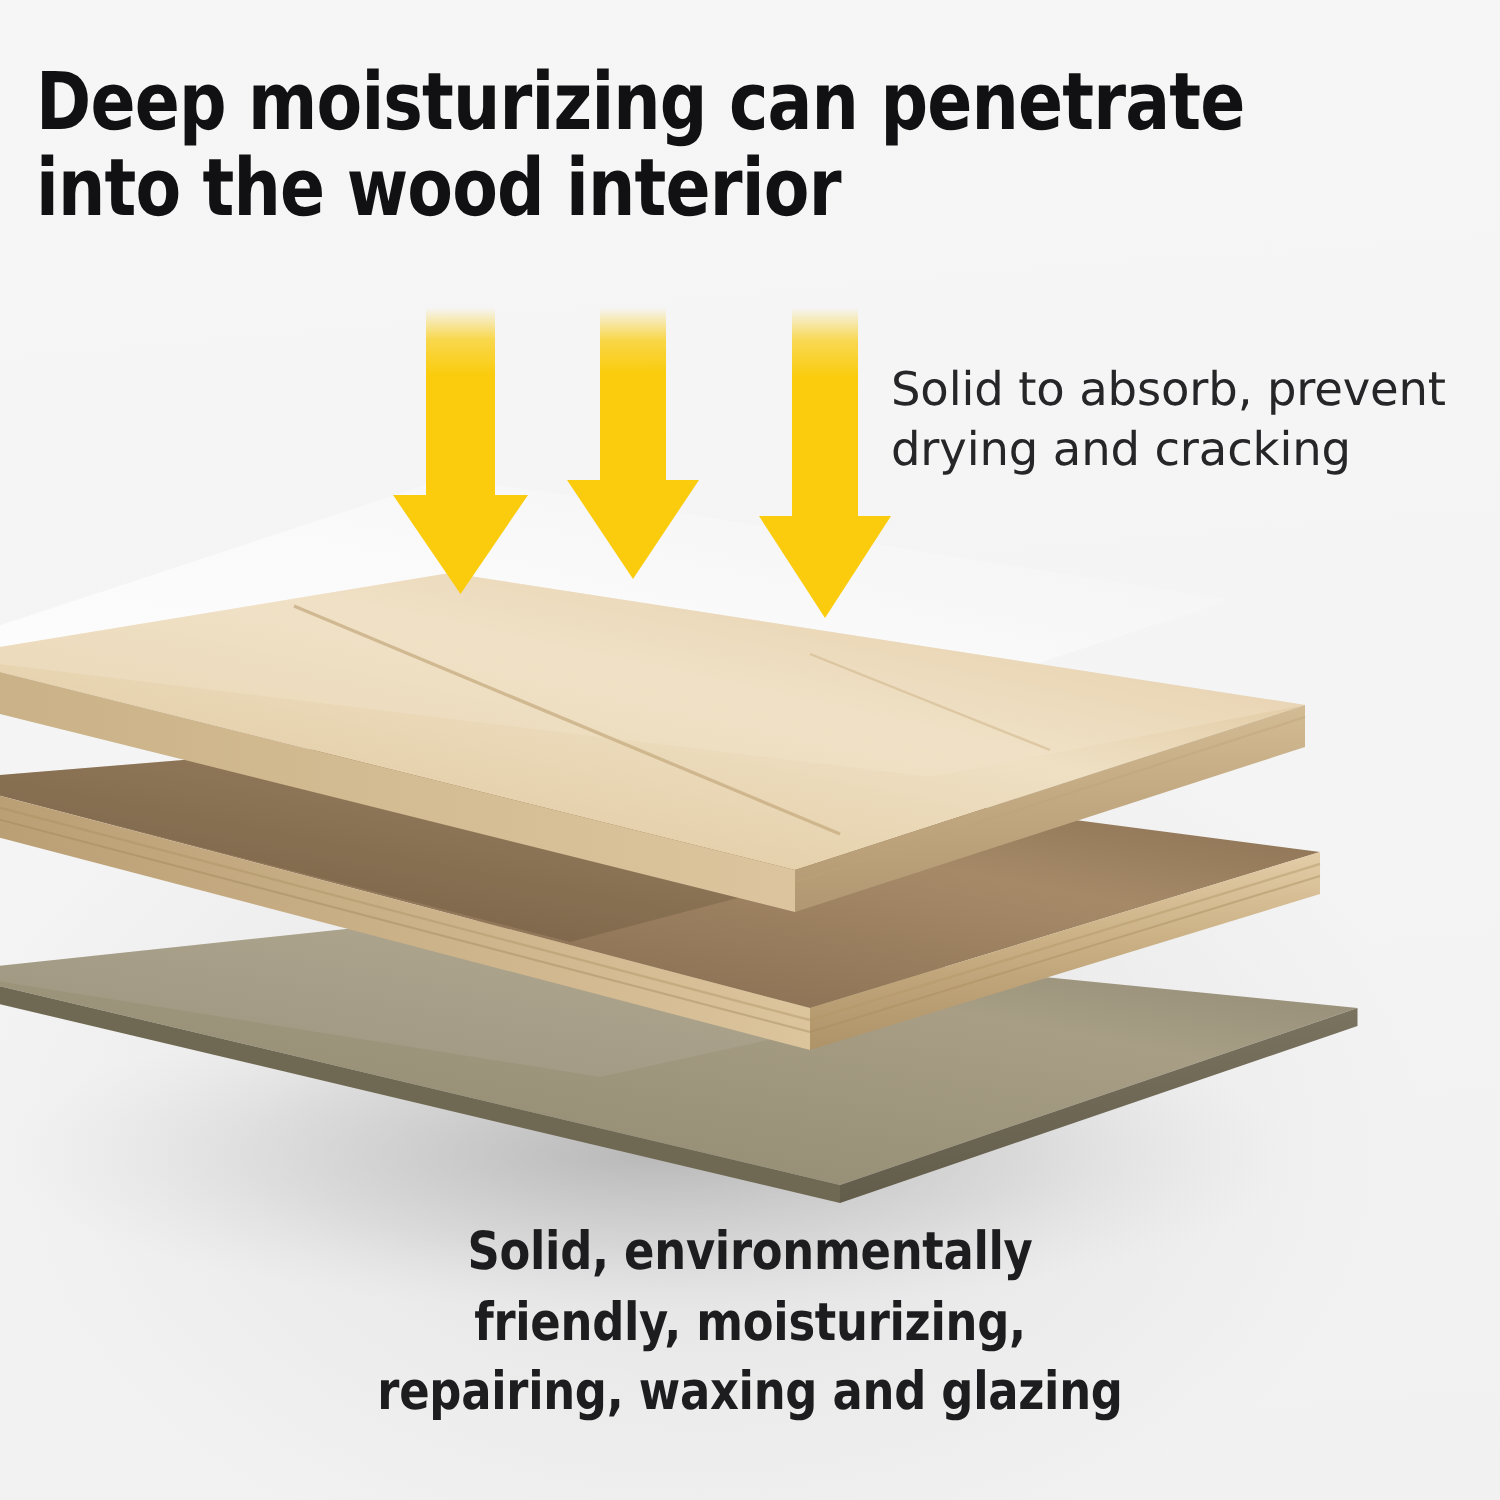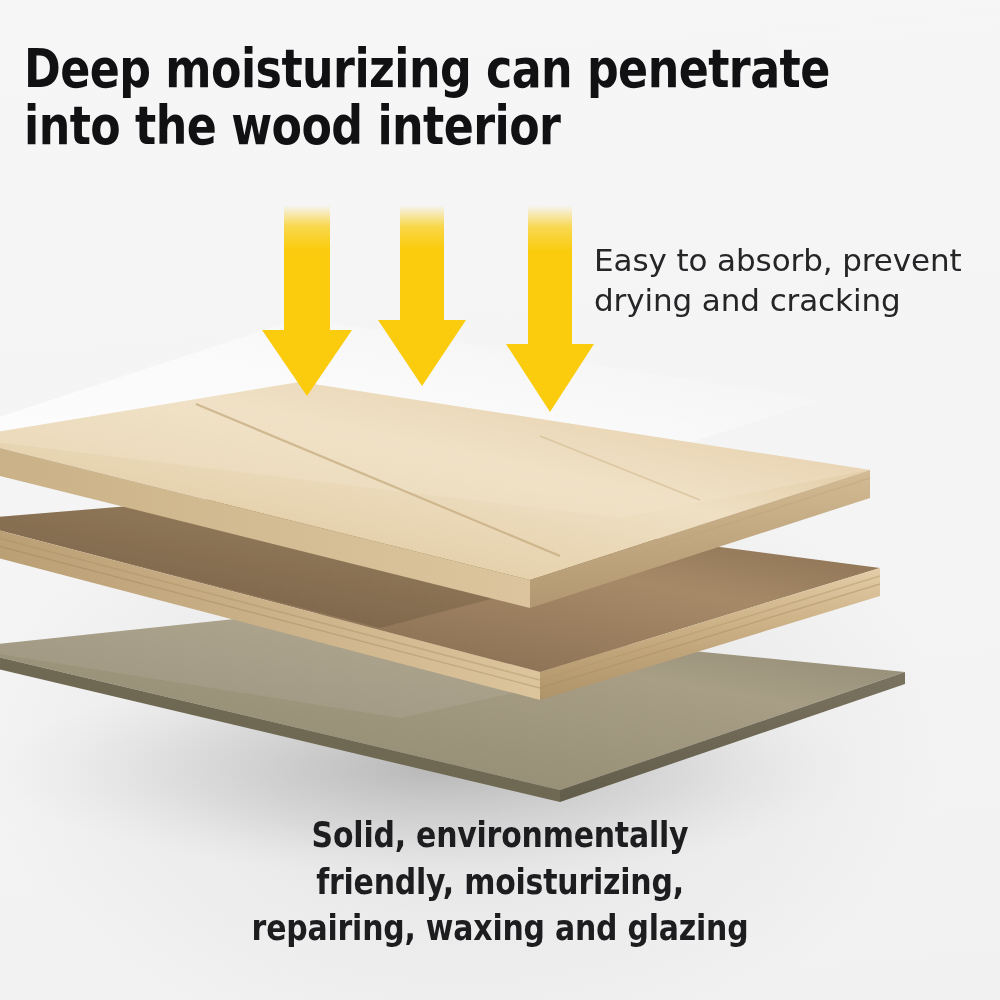--- a/index.html
+++ b/index.html
@@ -250,20 +250,20 @@
     <g>
       <rect x="528" y="205" width="44" height="146" fill="url(#arrowFade3)"></rect>
       <polygon points="506,344 594,344 550,412" fill="#facc0d"></polygon>
       <rect x="528" y="336" width="44" height="14" fill="#facc0d"></rect>
     </g>
   </svg>
 
   <h1 class="headline">Deep moisturizing can penetrate
 into the wood interior</h1>
 
-  <p class="side-caption">Easy to absorb, prevent
+  <p class="side-caption">Solid to absorb, prevent
 drying and cracking</p>
 
   <p class="bottom-caption">Solid, environmentally
 friendly, moisturizing,
 repairing, waxing and glazing</p>
 
 </div>
 
 </body></html>

